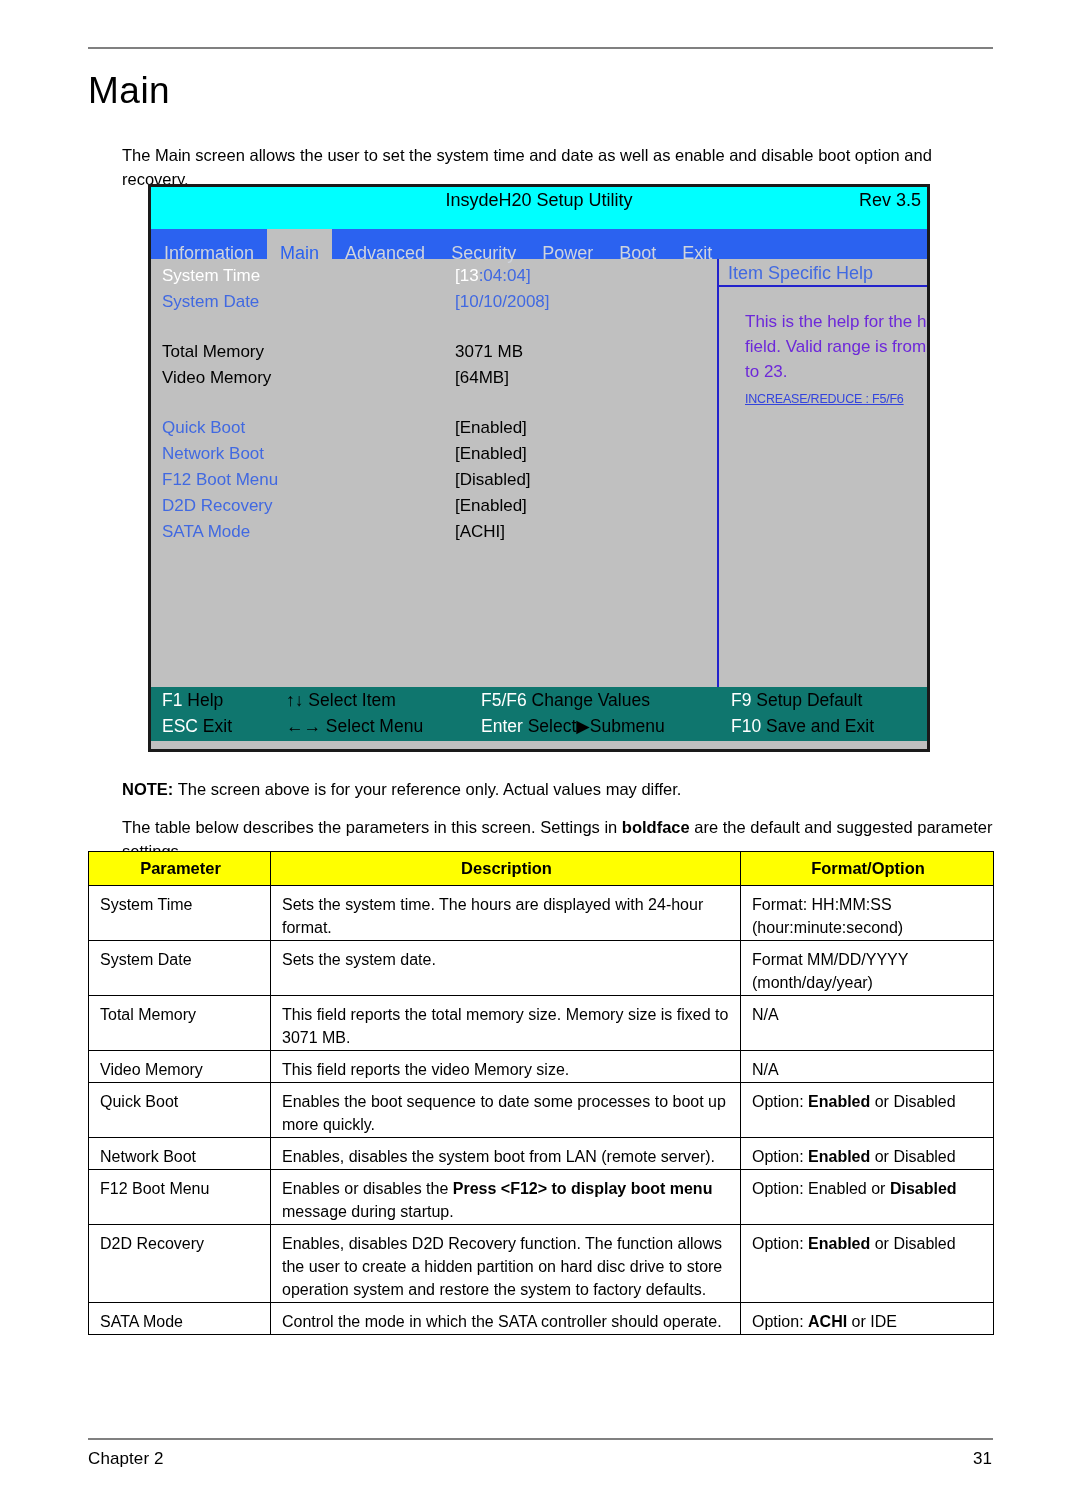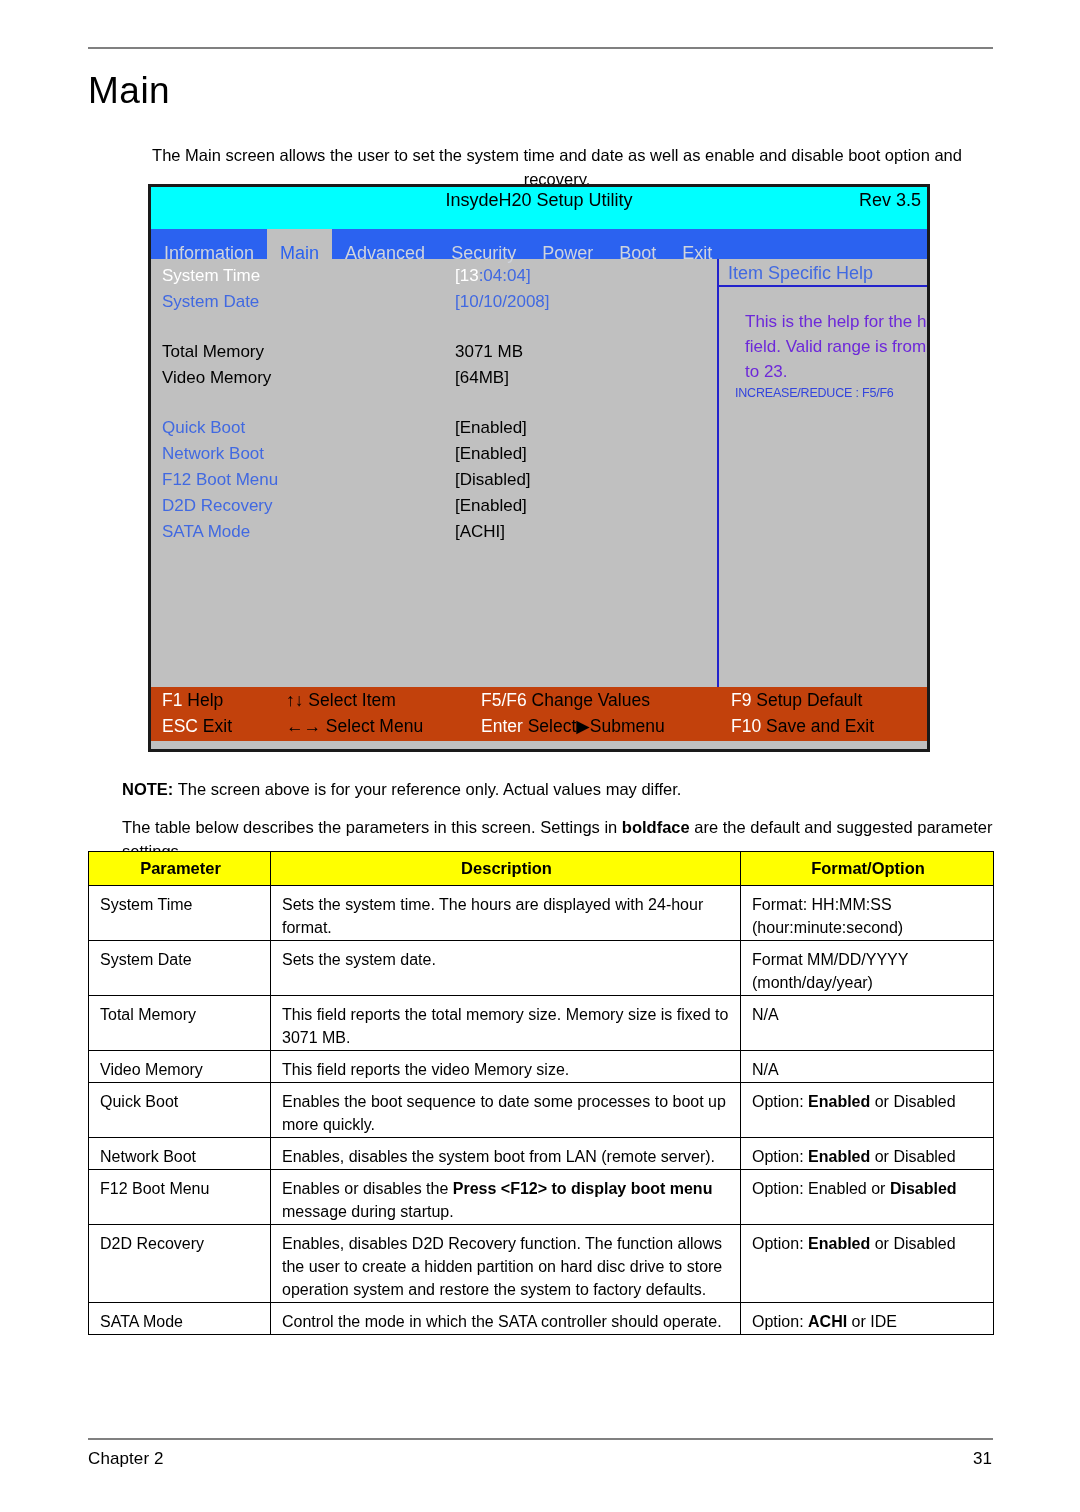--- a/index.html
+++ b/index.html
@@ -49,21 +49,20 @@
     font-weight: normal;
     letter-spacing: 0.5px;
     margin: 0;
   }
   .intro {
     position: absolute;
     left: 122px; top: 126px;
     width: 870px;
     font-size: 16.5px;
     line-height: 24px;
-    text-align: center;
   }
 
   
   .bios {
     position: absolute;
     left: 148px;
     top: 184px;
     width: 782px;
     height: 568px;
     background: #c0c0c0;
@@ -149,32 +148,33 @@
     border-bottom: 2px solid #2222cc;
     box-sizing: border-box;
   }
   .help-body {
     padding: 22px 6px 0 26px;
     color: #6d28d9;
     font-size: 17px;
     line-height: 25px;
   }
   .help-note {
-    padding-left: 16px;
+    padding-left: 26px;
     color: #3344dd;
     font-size: 12.5px;
     letter-spacing: -0.2px;
-    margin-top: 2px;
+    margin-top: 8px;
+    text-decoration: underline;
   }
 
   
   .bios-keybar {
     position: relative;
     height: 54px;
-    background: #c2410c;
+    background: #0f766e;
     color: #000000;
     font-size: 17.5px;
   }
   .kb-row { position: absolute; left: 0; width: 100%; height: 27px; line-height: 27px; }
   .kb-cell { position: absolute; white-space: nowrap; }
   .kb-key { color: #ffffff; }
   .kb-txt { color: #000000; }
 
   
   .note {

